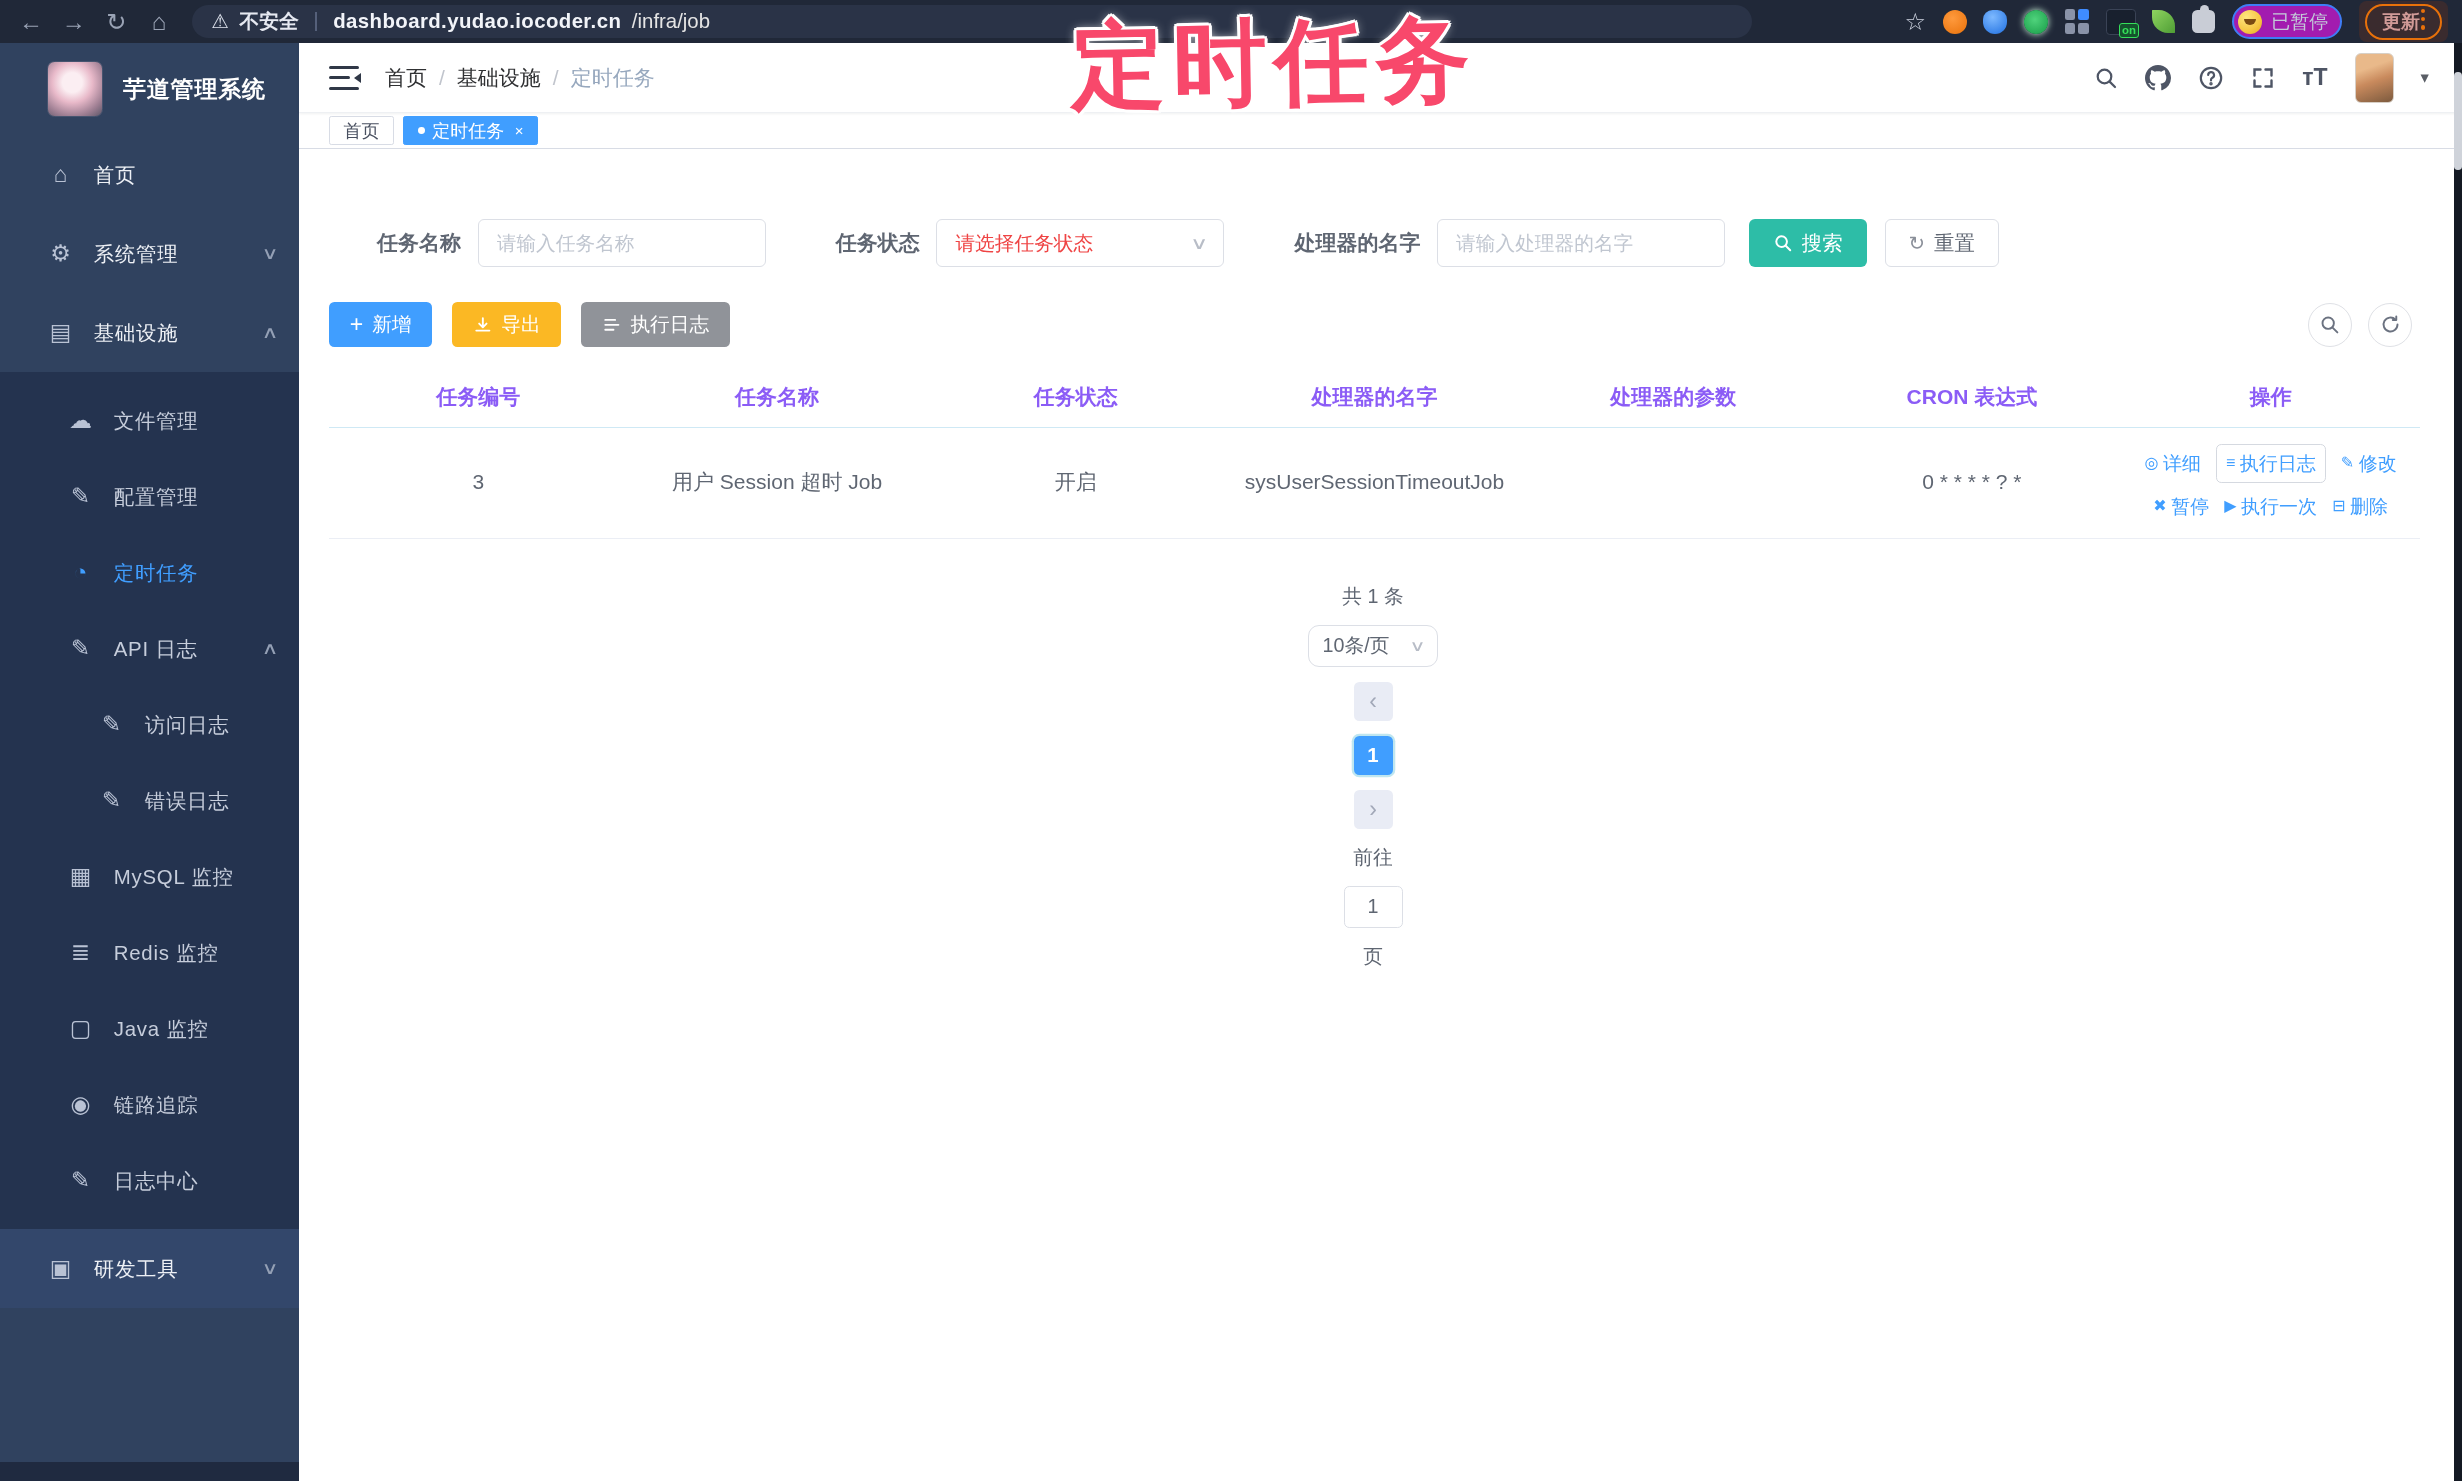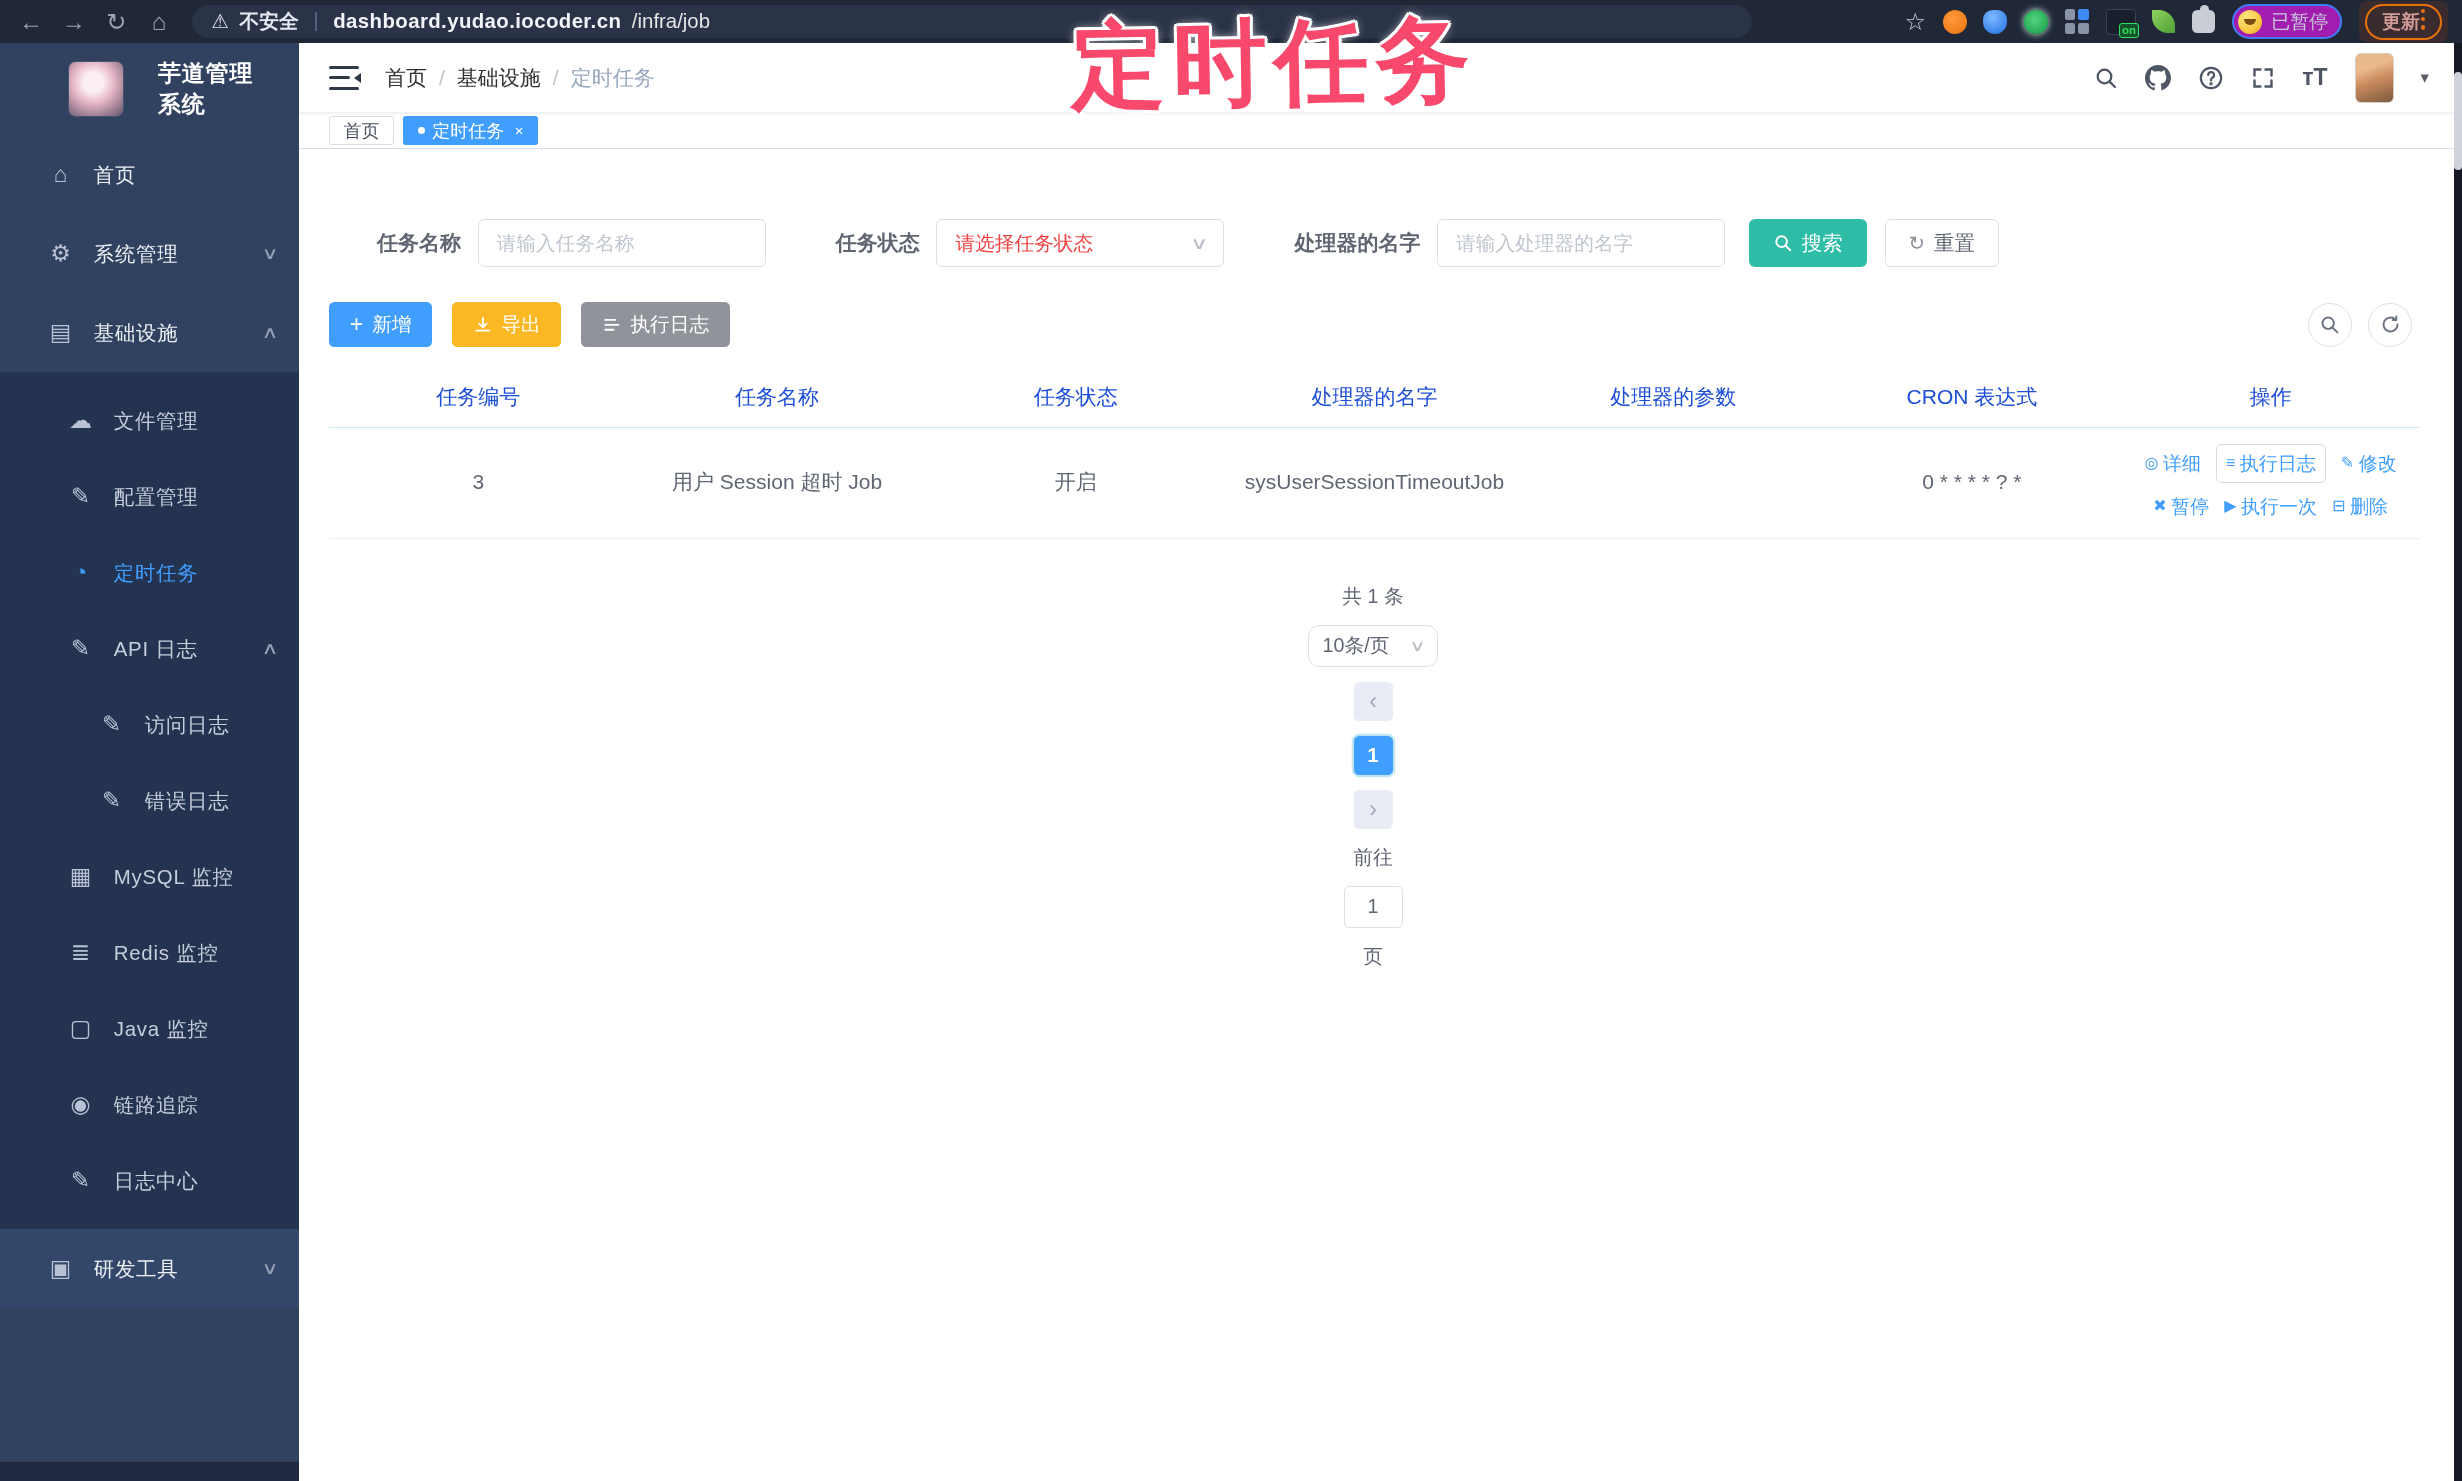--- a/index.html
+++ b/index.html
@@ -52,21 +52,21 @@
     border-radius:21px; padding:3px 15px; }
   .update-txt { color:#d09a97; font-size:19px; font-weight:600; }
   .kebab { display:flex; flex-direction:column; gap:3.8px; }
   .kebab i { width:4.5px; height:4.5px; border-radius:50%; background:#e8710a; }
 
   
   .app { display:flex; height:1439px; position:relative; }
 
   
   .sidebar { width:299px; background:#30425f; display:flex; flex-direction:column; position:relative; flex-shrink:0; }
-  .logo-row { height:92px; display:flex; align-items:center; padding:0 27px 0 68px; gap:34px; }
+  .logo-row { height:92px; display:flex; align-items:center; padding:0 27px 0 47px; gap:20px; }
   .logo-avatar { width:56px; height:56px; border-radius:7.6px; flex-shrink:0;
     background:radial-gradient(circle at 45% 38%, #fbeef2 0 22%, #e8b9c9 45%, #9f7f93 75%, #5c5668);
     border:0.8px solid #46546f; }
   .logo-title { color:#ffffff; font-size:23px; font-weight:700; letter-spacing:0.8px; }
   .mi { height:79px; display:flex; align-items:center; padding:0 23px 0 47px; gap:19.7px; cursor:pointer; }
   .mi-ic { font-size:23px; color:#b9c2d4; width:27px; text-align:center; flex-shrink:0; }
   .mi-lb { font-size:20.4px; color:#edf0f5; letter-spacing:0.8px; }
   .chev { margin-left:auto; color:#94a0b5; font-size:16.7px; transform:scaleX(1.4); }
   .submenu { background:#24334f; padding:10.6px 0; }
   .submenu .mi { height:76px; padding-left:67px; }
@@ -133,21 +133,21 @@
   .btn-log { background:#909399; color:#fff; margin-left:19.7px; }
   .plus-ic { font-size:23px; font-weight:400; line-height:1; }
   .tb-right { margin-left:auto; display:flex; gap:16.7px; padding-right:7.6px; }
   .circ-btn { width:44px; height:44px; border-radius:50%; border:1.5px solid #dfe1e6; background:#fff;
     display:flex; align-items:center; justify-content:center; color:#6b7280; cursor:pointer; }
 
   
   .tbl { margin-top:19.7px; width:100%; }
   .tbl-head { display:grid; grid-template-columns:repeat(7,1fr); height:61px; align-items:center; 
     border-bottom:1.5px solid #cfe9f5; }
-  .th { text-align:center; font-size:21px; font-weight:400; color:#1d4ed8; }
+  .th { text-align:center; font-size:21px; font-weight:700; color:#8b5cf6; }
   .tbl-row { display:grid; grid-template-columns:repeat(7,1fr); min-height:111px; align-items:center;
     border-bottom:1.5px solid #ebeef5; }
   .td { text-align:center; font-size:21px; color:#5f6672; line-height:1.55; }
   .td .wrapcell { display:inline-block; max-width:264px; word-break:break-all; }
   .acts { display:flex; flex-direction:column; gap:9px; align-items:center; }
   .act-line { display:flex; align-items:center; gap:15px; }
   .alink { color:#409EFF; font-size:19px; display:inline-flex; align-items:center; gap:4.5px; cursor:pointer; white-space:nowrap; }
   .alink .aic { font-size:16px; }
   .focus-box { border:1.5px solid #d5d9e0; border-radius:5.3px; padding:3.8px 9px; background:#fff; }
 

